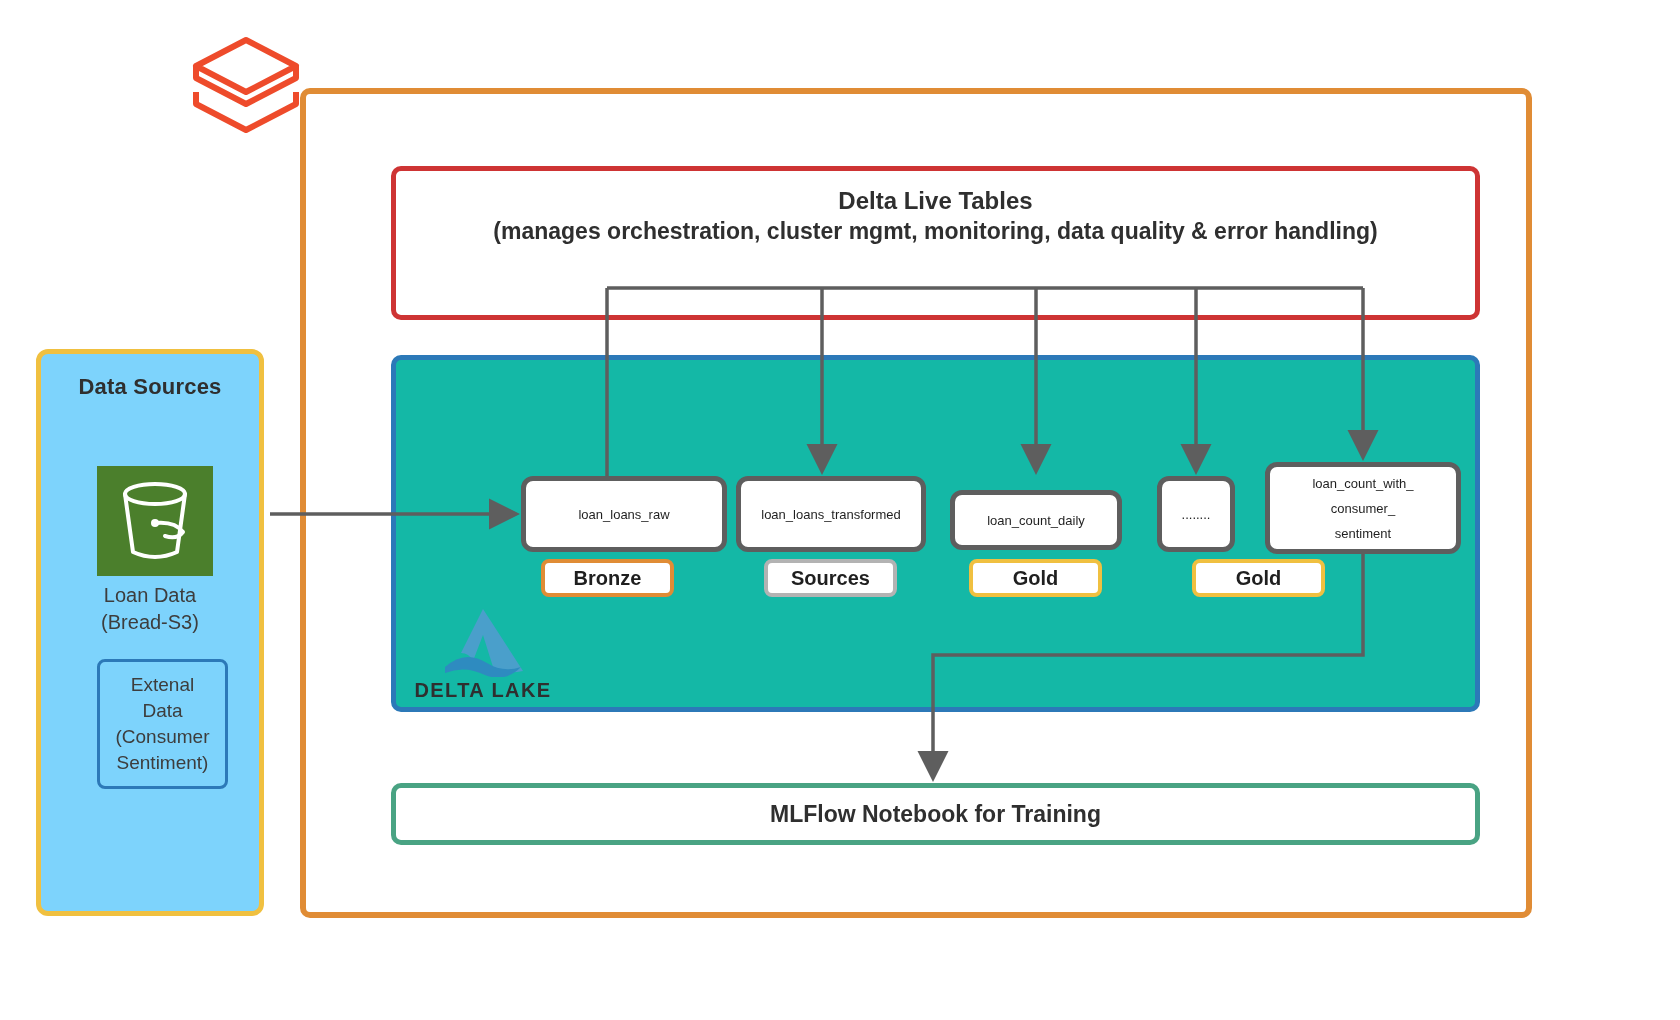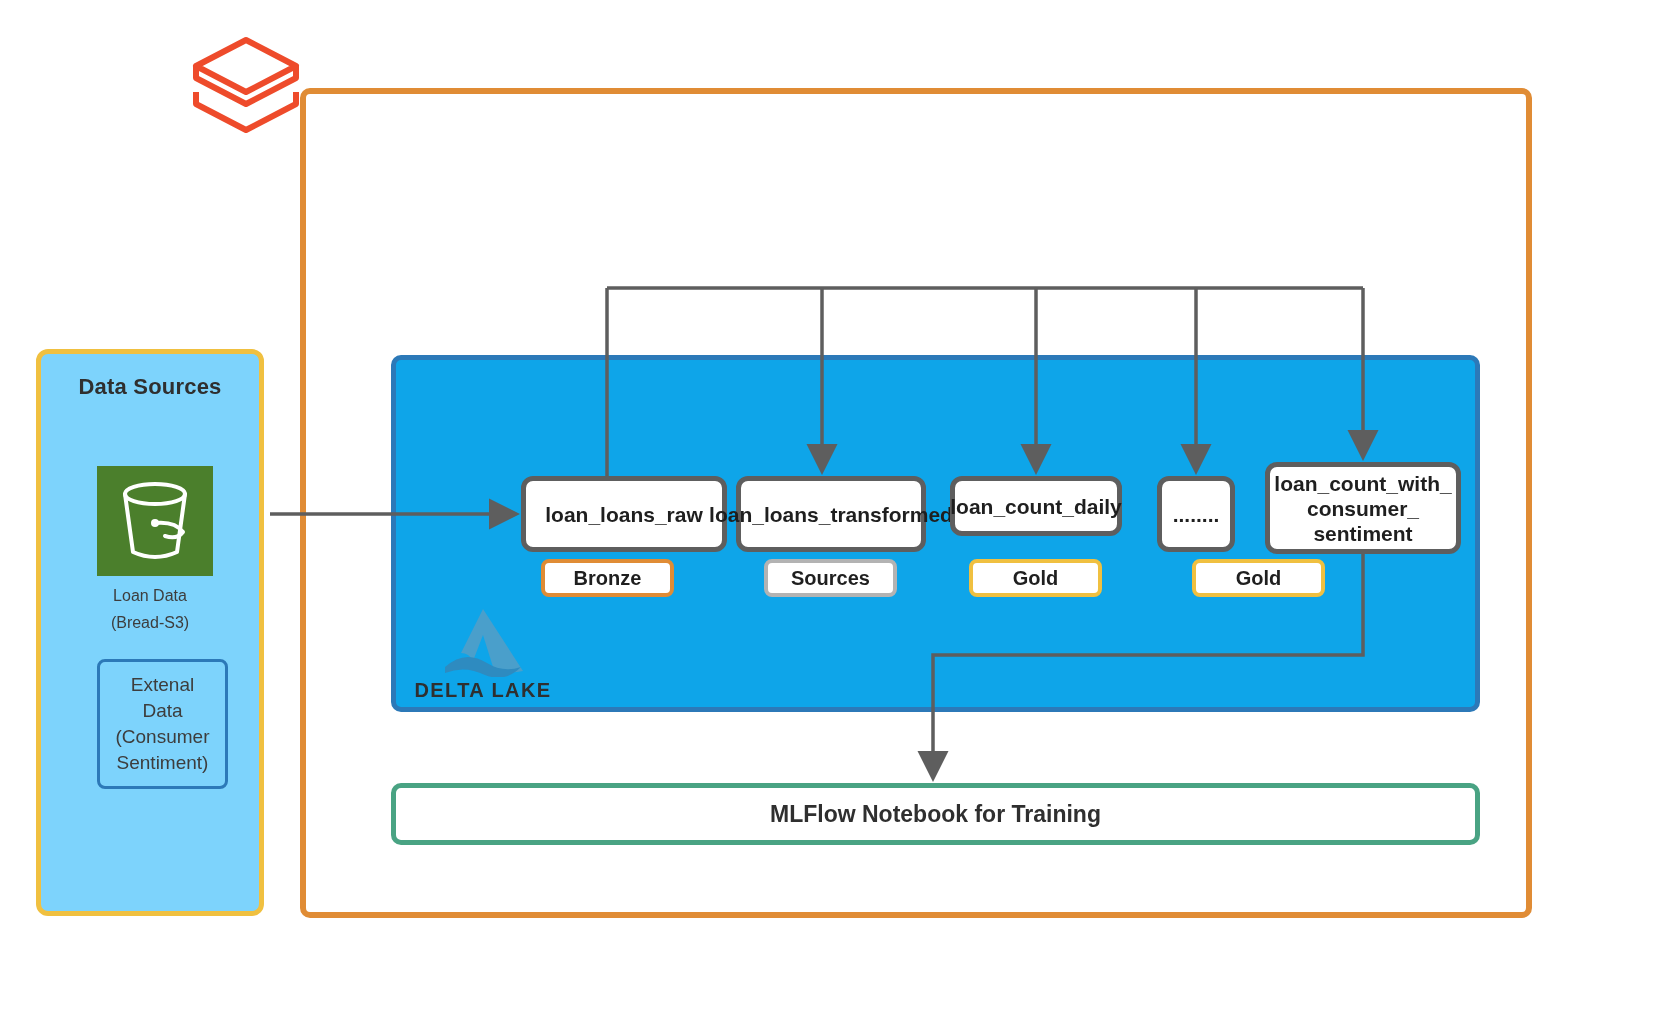--- a/index.html
+++ b/index.html
@@ -72,21 +72,21 @@
     height: 110px;
     background: #4B7F2C;
   }
   #s3-bucket-icon svg { display:block; }
   #loan-data-label {
     position: absolute;
     top: 228px;
     left: 0;
     width: 100%;
     text-align: center;
-    font-size: 16px;
+    font-size: 20px;
     line-height: 27px;
     color: #3d3d3d;
     white-space: pre-line;
   }
   #external-data-box {
     position: absolute;
     left: 56px;
     top: 305px;
     width: 131px;
     height: 130px;
@@ -139,21 +139,21 @@
   
   #delta-lake-panel {
     position: absolute;
     left: 391px;
     top: 355px;
     width: 1089px;
     height: 357px;
     border: 5px solid #2C79B8;
     border-radius: 10px;
     box-sizing: border-box;
-    background: #0ea5e9;
+    background: #14b8a6;
   }
   #delta-lake-logo {
     position: absolute;
     left: 18px;
     top: 245px;
     width: 138px;
     height: 100px;
   }
   #delta-lake-mark { display:block; margin: 0 auto; }
   #delta-lake-text {
@@ -169,22 +169,22 @@
   .table-node {
     position: absolute;
     border: 5px solid #5E5E5E;
     border-radius: 12px;
     box-sizing: border-box;
     background: #fff;
     display: flex;
     align-items: center;
     justify-content: center;
     text-align: center;
-    font-size: 21px;
-    font-weight: bold;
+    font-size: 13px;
+    font-weight: normal;
     color: #1f1f1f;
     white-space: pre-line;
     line-height: 25px;
     padding: 0 6px;
   }
 
   
   .badge {
     position: absolute;
     height: 38px;
@@ -265,34 +265,38 @@
 (Bread-S3)</div>
 
     <div id="external-data-box">
       <div id="external-data-label">Extenal
 Data
 (Consumer
 Sentiment)</div>
     </div>
   </div>
 
+  <div id="dlt-panel">
+    <div id="dlt-title">Delta Live Tables</div>
+    <div id="dlt-subtitle">(manages orchestration, cluster mgmt, monitoring, data quality &amp; error handling)</div>
+  </div>
 
   <div id="delta-lake-panel">
     <div id="delta-lake-logo">
       <svg id="delta-lake-mark" width="96" height="72" viewBox="0 0 96 72">
         <path d="M48 4 L88 66 Q70 70 58 62 L48 30 L38 56 Q34 48 26 48 Z" fill="#4A9FCB"></path>
         <path d="M10 62 Q30 44 52 58 Q68 68 86 62 Q70 78 50 70 Q30 60 10 68 Z" fill="#2E8BC0"></path>
       </svg>
       <div id="delta-lake-text">DELTA LAKE</div>
     </div>
   </div>
 
   <div class="table-node" style="left:521px; top:476px; width:206px; height:76px;">loan_loans_raw</div>
   <div class="table-node" style="left:736px; top:476px; width:190px; height:76px;">loan_loans_transformed</div>
-  <div class="table-node" style="left:950px; top:476px; width:172px; height:60px;">loan_count_daily</div>
+  <div class="table-node" style="left:950px; top:490px; width:172px; height:60px;">loan_count_daily</div>
   <div class="table-node" style="left:1157px; top:476px; width:78px; height:76px;">........</div>
   <div class="table-node" style="left:1265px; top:462px; width:196px; height:92px;">loan_count_with_
 consumer_
 sentiment</div>
 
   <div class="badge" style="left:541px; top:559px; width:133px; border-color:#E08C35;">Bronze</div>
   <div class="badge" style="left:764px; top:559px; width:133px; border-color:#B3B3B3;">Sources</div>
   <div class="badge" style="left:969px; top:559px; width:133px; border-color:#F0C040;">Gold</div>
   <div class="badge" style="left:1192px; top:559px; width:133px; border-color:#F0C040;">Gold</div>
 

